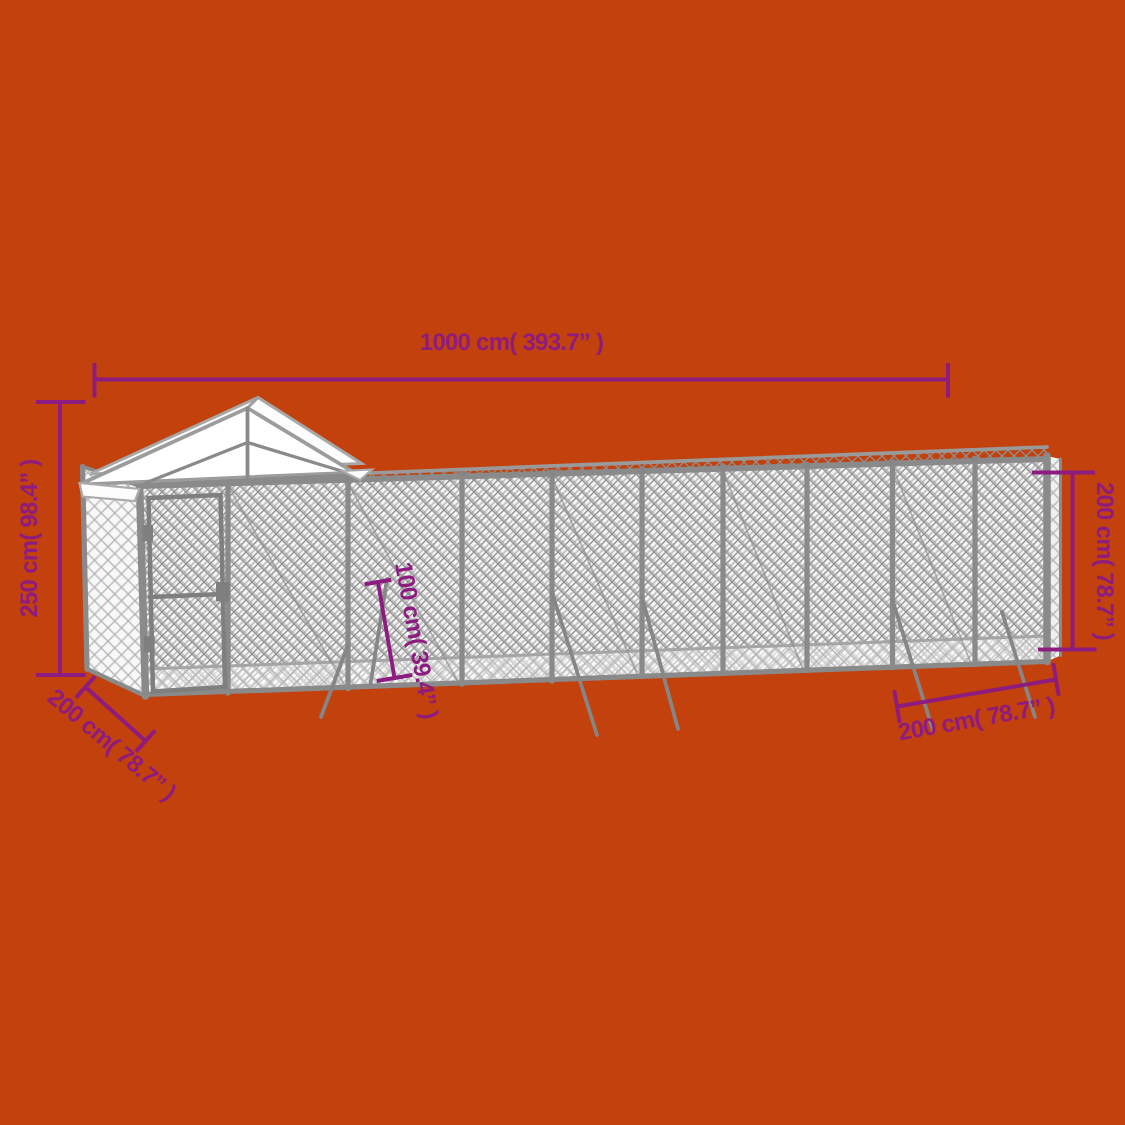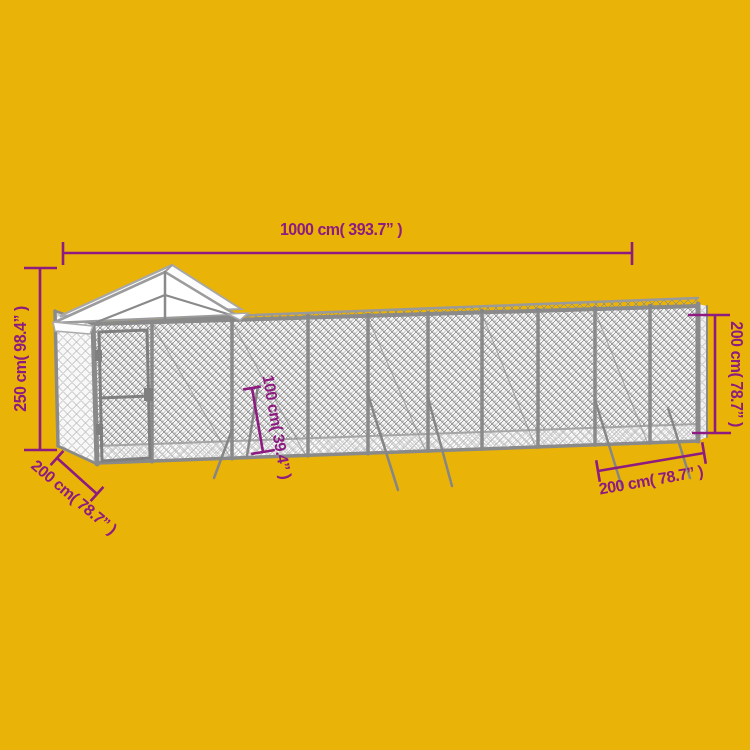--- a/index.html
+++ b/index.html
@@ -1,16 +1,16 @@
 <!DOCTYPE html>
 <html><head>
 <meta charset="utf-8">
 <style>
   html,body{margin:0;padding:0;background:#ffffff;}
-  .stage{width:750px;height:750px;position:relative;background:#eab308;overflow:hidden;}
+  .stage{width:750px;height:750px;position:relative;background:#c2410c;overflow:hidden;}
   svg{display:block;}
   .dimtext text{
     font-family:"Liberation Sans",sans-serif;
     font-weight:700;
     font-size:16px;
     letter-spacing:-0.5px;
     text-anchor:middle;
     dominant-baseline:central;
     stroke:none;
   }

